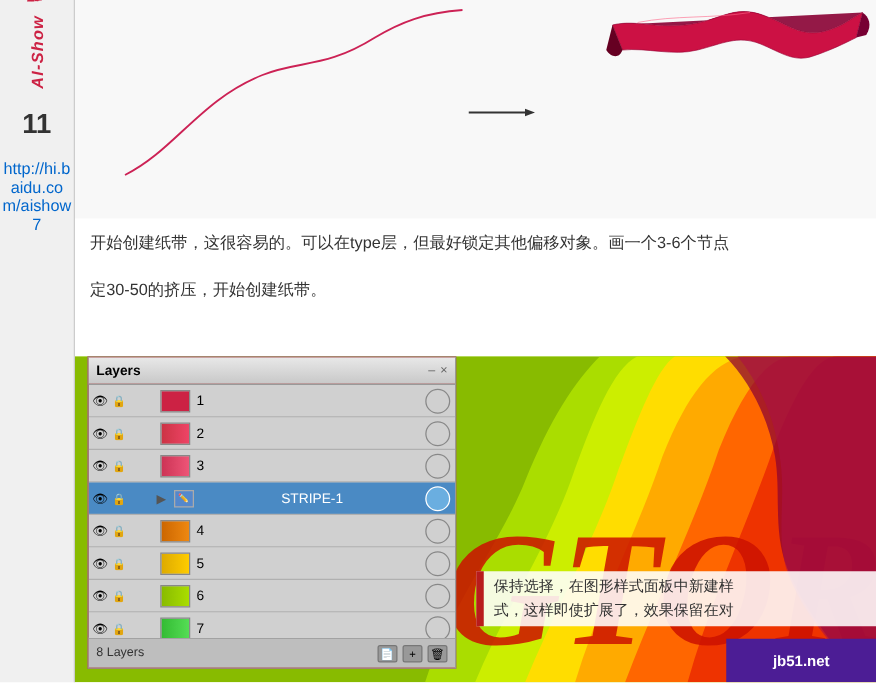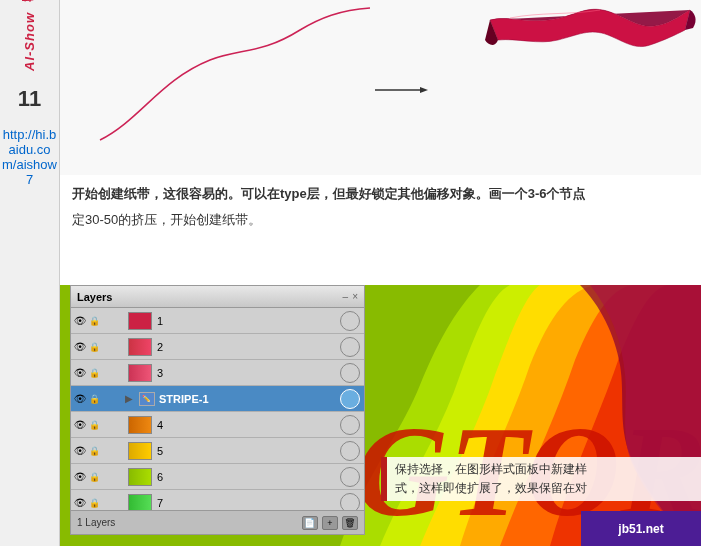--- a/index.html
+++ b/index.html
@@ -318,21 +318,21 @@
 
         <path d="M 60 10 L 55 30 C 58 35, 65 38, 68 30 Z" fill="#660022"></path>
         <path d="M 255 20 L 260 0 C 265 3, 268 10, 263 18 Z" fill="#770033"></path>
 
         <path d="M 80 8 C 110 2, 140 5, 170 0" stroke="#ff6688" stroke-width="0.8" fill="none" opacity="0.6"></path>
       </g>
     </svg>
   </div>
 
   <div class="text-area">
-    <div style="margin-bottom:4px;font-weight:bold;">开始创建纸带，这很容易的。可以在type层，但最好锁定其他偏移对象。画一个3-6个节点</div>
+    <div style="margin-bottom:16px;">开始创建纸带，这很容易的。可以在type层，但最好锁定其他偏移对象。画一个3-6个节点</div>
     <div>定30-50的挤压，开始创建纸带。</div>
   </div>
 
   <div class="bottom-area">
 
     <svg style="position:absolute;top:0;left:0;width:100%;height:100%;" viewBox="0 0 641 261" xmlns="http://www.w3.org/2000/svg">
 
       <rect width="641" height="261" fill="#88bb00"></rect>
 
       <path d="M 280 261 C 300 200, 340 150, 360 100 C 380 50, 400 20, 420 0 L 641 0 L 641 261 Z" fill="#aadd00"></path>
@@ -391,21 +391,21 @@
 
         <div class="layer-row selected">
           <div class="layer-icons">
             <span class="eye-icon">👁</span>
             <span class="eye-icon" style="font-size:9px;">🔒</span>
           </div>
           <div class="layer-expand">▶</div>
           <div style="width:16px;height:14px;margin:0 2px;border:1px solid #aaa;background:#5588cc;display:flex;align-items:center;justify-content:center;">
             <span style="font-size:7px;color:#fff;">✏️</span>
           </div>
-          <div class="layer-name" style="font-weight:bold;">STRIPE-1</div>
+          <div class="layer-name" style="font-weight:normal;text-align:center;">STRIPE-1</div>
           <div class="layer-indicator" style="background:#6aaee0;border-color:#fff;"></div>
         </div>
 
         <div class="layer-row">
           <div class="layer-icons">
             <span class="eye-icon">👁</span>
             <span class="eye-icon" style="font-size:9px;">🔒</span>
           </div>
           <div class="layer-thumb swatch-4"></div>
           <div class="layer-name">4</div>
@@ -438,21 +438,21 @@
             <span class="eye-icon" style="font-size:9px;">🔒</span>
           </div>
           <div class="layer-thumb swatch-7"></div>
           <div class="layer-name">7</div>
           <div class="layer-indicator"></div>
         </div>
 
       </div>
 
       <div class="layers-footer">
-        <span class="footer-text">1 Layers</span>
+        <span class="footer-text">8 Layers</span>
         <div style="flex:1;"></div>
         <div class="footer-btn" style="font-size:9px;">📄</div>
         <div class="footer-btn" style="font-size:9px;">+</div>
         <div class="footer-btn" style="font-size:9px;">🗑</div>
       </div>
     </div>
 
     <div class="overlay-text">
       <div>保持选择，在图形样式面板中新建样</div>
       <div>式，这样即使扩展了，效果保留在对</div>

